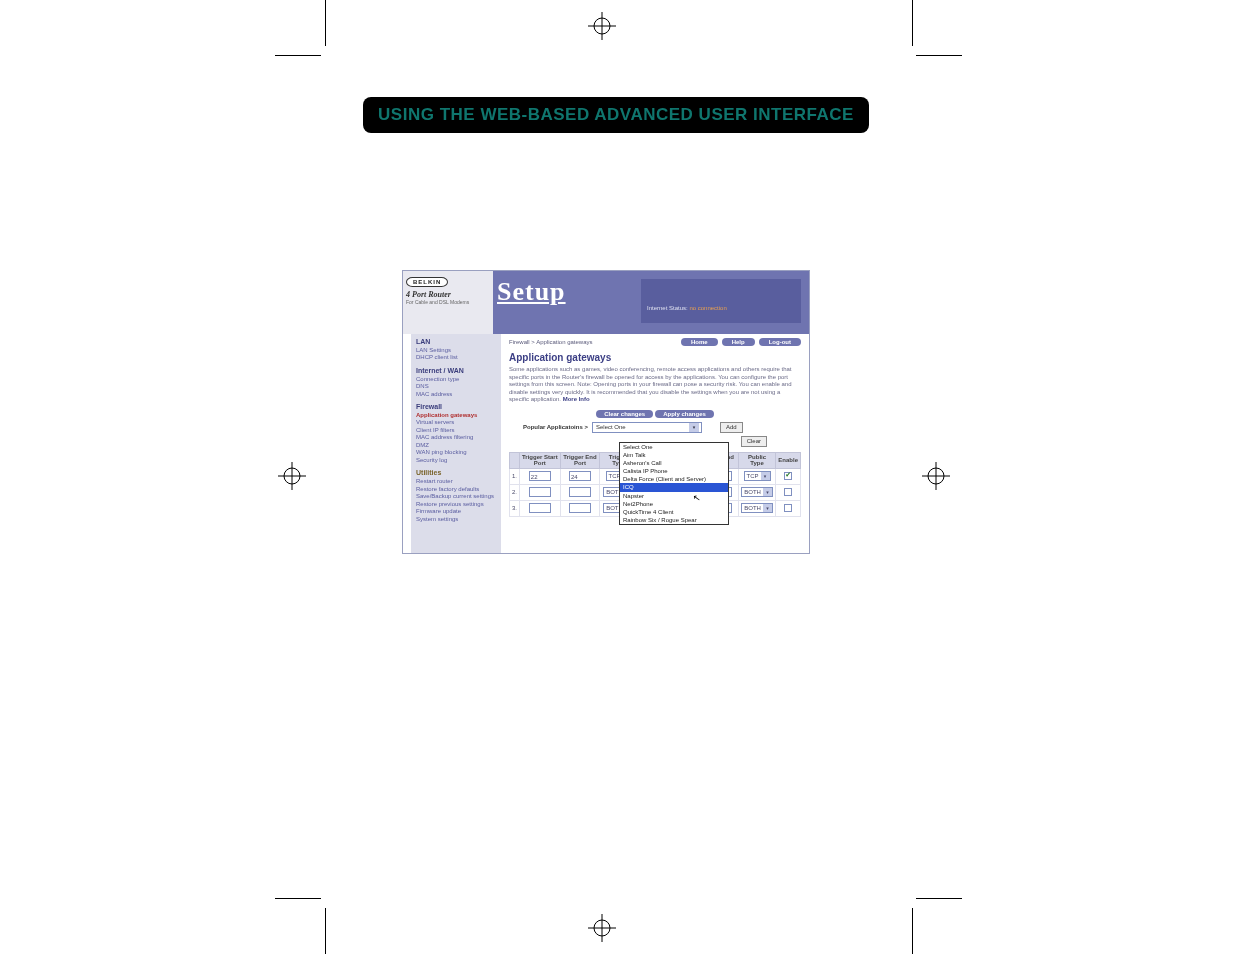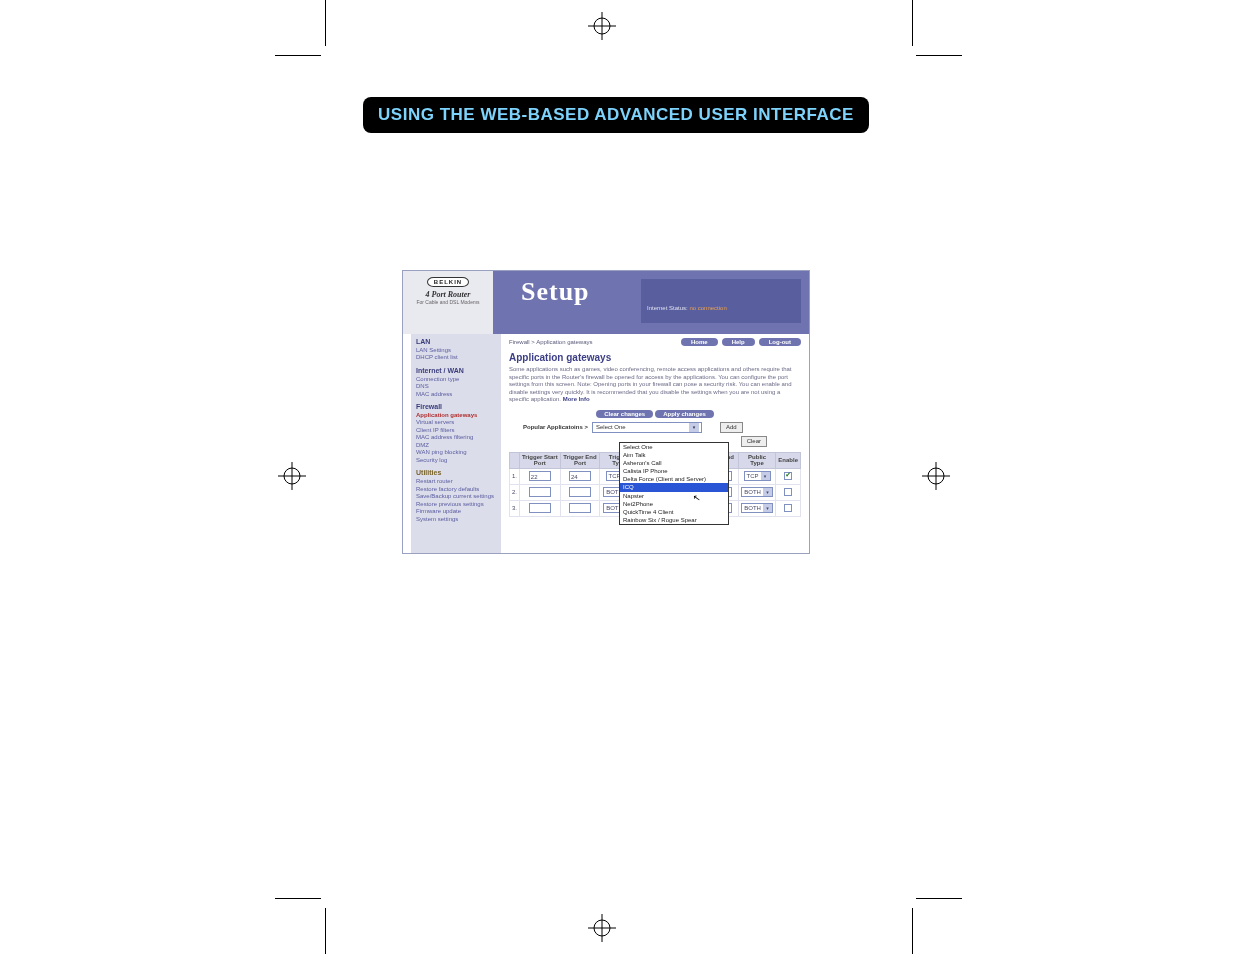--- a/index.html
+++ b/index.html
@@ -20,21 +20,21 @@
   }
   .reg svg { display:block; }
 
   
   .title-bar {
     position: absolute;
     left: 363px; top: 97px;
     width: 506px; height: 36px;
     background: #000;
     border-radius: 8px;
-    color: #7dd3fc;
+    color: #0f766e;
     font-weight: 700;
     font-size: 17px;
     letter-spacing: .5px;
     text-align: center;
     line-height: 36px;
     font-family: "Arial Narrow", Arial, sans-serif;
   }
 
   
   .router {
@@ -46,43 +46,43 @@
     overflow: hidden;
     font-size: 7px;
   }
   .router-top {
     height: 63px;
     display: flex;
   }
   .logo-cell {
     width: 90px;
     background: #e9e9f0;
-    text-align: center;
     padding: 6px 3px 2px;
   }
   .belkin-logo {
     display:inline-block;
     border: 1px solid #333;
     border-radius: 9px/7px;
     padding: 1px 6px;
     font-size: 6px;
     font-weight: 700;
     letter-spacing: 1px;
     color: #222;
     background:#fff;
   }
   .logo-cell .prod { font-family: Georgia, serif; font-style: italic; font-size: 8px; color:#333; margin-top:3px; font-weight:700;}
   .logo-cell .sub  { font-size:5px; color:#666; }
 
   .setup-cell {
     flex: 1;
     background: #6f74b0;
     position: relative;
-    padding: 6px 28px;
+    padding: 6px 4px;
     color:#fff;
+    text-decoration:underline;
   }
   .setup-cell .setup-title {
     font-family: Georgia, serif;
     font-size: 26px;
     font-weight: 700;
     color:#fff;
     letter-spacing:1px;
   }
   .status-box {
     position:absolute; right:8px; top:8px;

